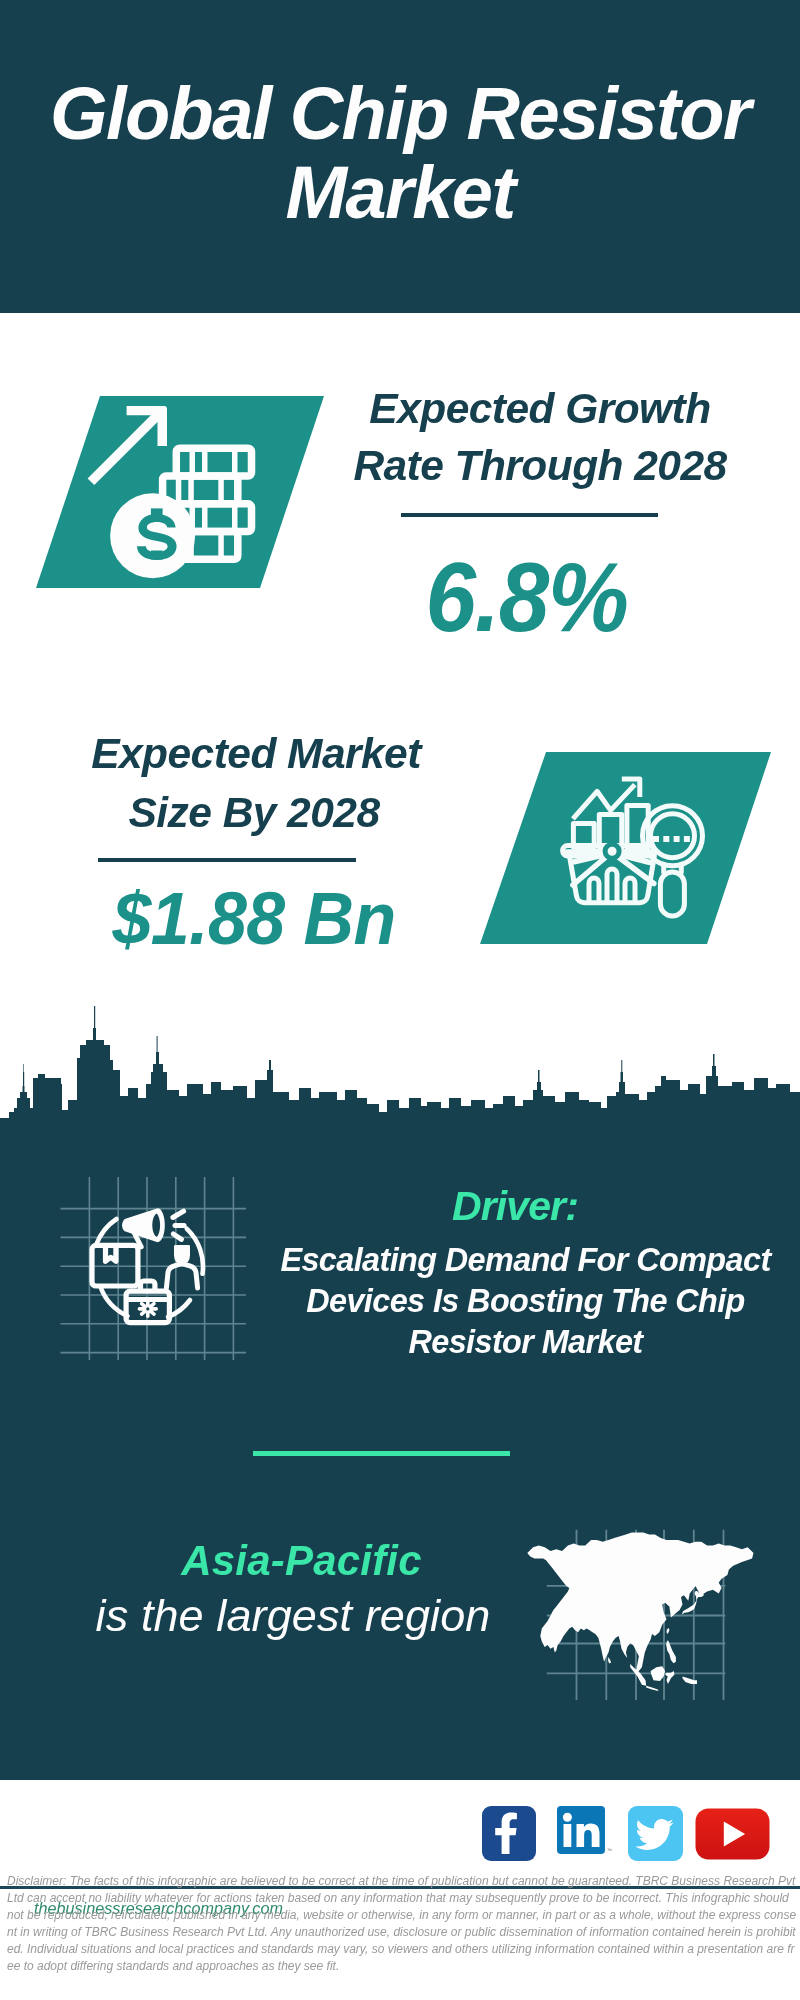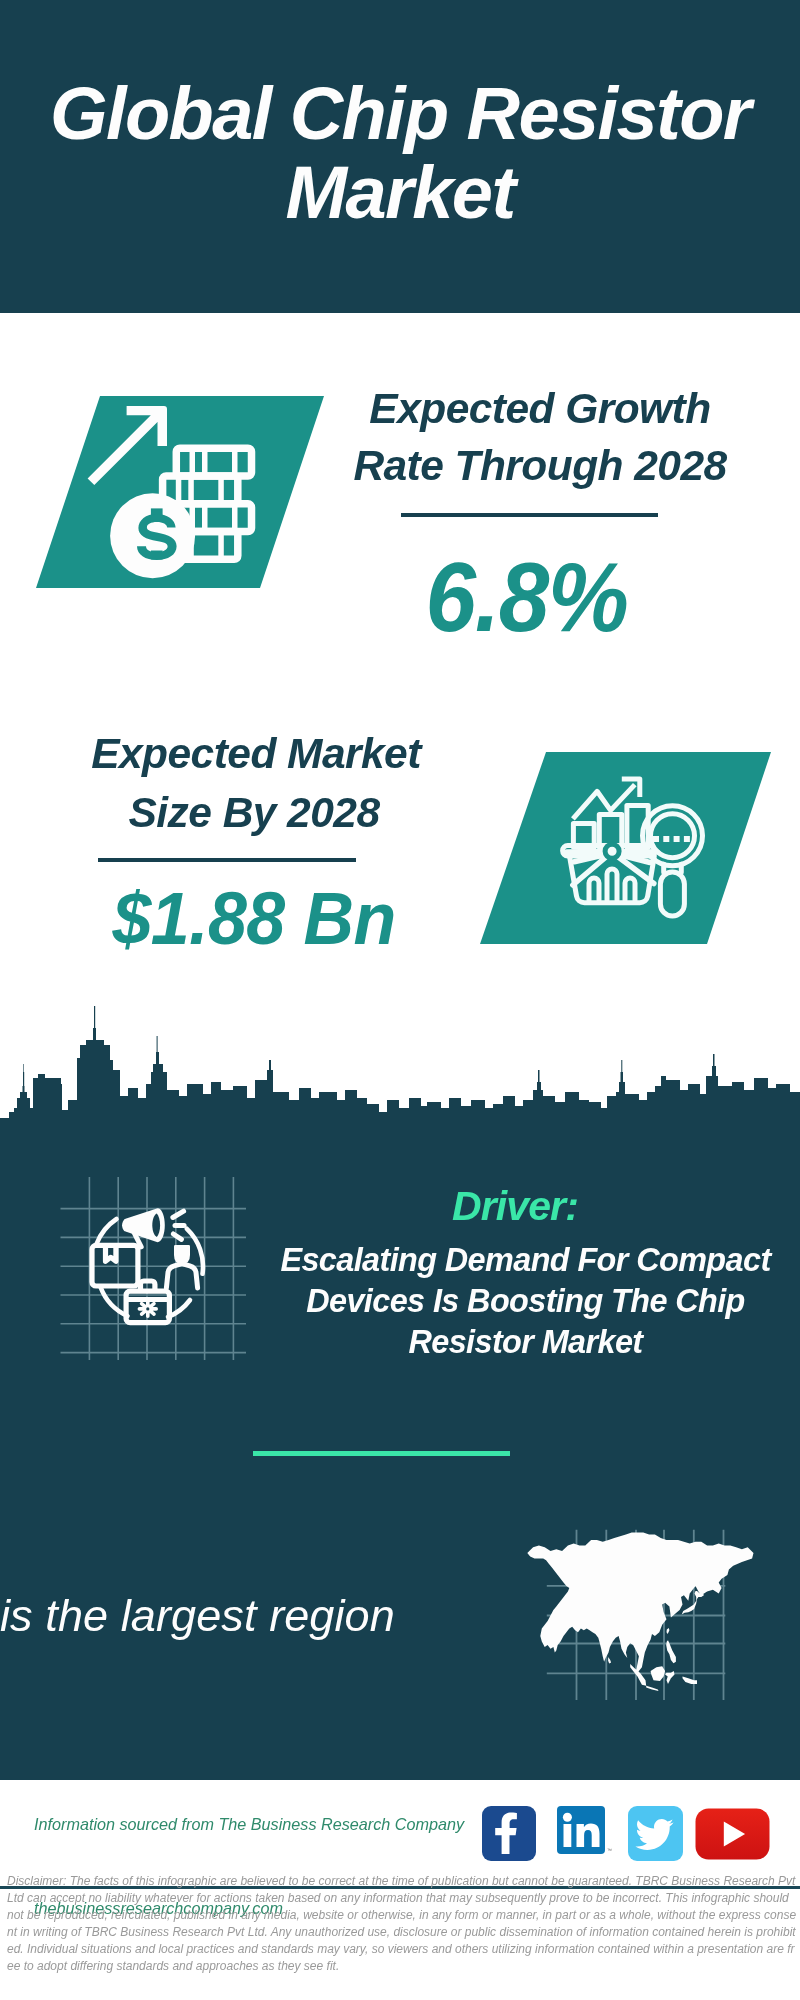--- a/index.html
+++ b/index.html
@@ -44,21 +44,21 @@
   .dl1 { top:1244px; }
   .dl2 { top:1285px; }
   .dl3 { top:1326px; }
   .mid-rule { position:absolute; left:253px; top:1451px; width:257px; height:5px; background:#3ae6a8; }
 
   
   .region-map { position:absolute; left:520px; top:1520px; width:250px; height:180px; }
   .region-name { position:absolute; left:0; top:1540px; width:603px; text-align:center;
                  font-size:42px; font-weight:bold; color:#3ae6a8; letter-spacing:0.2px; line-height:42px; white-space:nowrap; }
   .region-line { position:absolute; font-size:45px; color:#fdfdfd; letter-spacing:0.1px;
-                 line-height:44px; white-space:nowrap; text-align:left; width:586px; left:0; }
+                 line-height:44px; white-space:nowrap; text-align:center; width:586px; left:0; }
   .rl1 { top:1594px; }
   .rl2 { top:1646px; margin-left:5px; }
 
   
   .source-line { position:absolute; left:34px; color:#2f8a6b; font-size:16.2px; line-height:16.2px; white-space:nowrap; }
   .src1 { top:1816px; }
   .src2 { top:1900px; }
   .social { position:absolute; }
   .fb { left:482px; top:1806px; width:54px; height:55px; }
   .li { left:557px; top:1806px; width:55px; height:55px; }
@@ -234,23 +234,23 @@
 
   <svg class="region-map" viewBox="0 0 250 180">
     <g stroke="#5f8490" stroke-width="1.8">
       <path d="M56.5 9.8 V181.3 M86.3 9.8 V181.3 M116 9.8 V181.3 M144 9.8 V181.3 M173.8 9.8 V181.3 M203.5 9.8 V181.3"></path>
       <path d="M26.8 37.8 H205.3 M26.8 65.8 H205.3 M26.8 95.5 H205.3 M26.8 123.5 H205.3 M26.8 153.3 H205.3 M26.8 181.3 H205.3"></path>
     </g>
     <g fill="#fdfdfd">
       <path d="M7.3 32.9 L13.1 27.3 L18.9 25.5 L24.7 27.3 L30.5 31.0 L36.3 29.2 L42.1 31.0 L47.9 25.5 L53.7 23.6 L59.5 25.5 L65.3 25.5 L71.1 19.9 L76.9 19.9 L82.7 21.8 L88.5 19.9 L94.3 18.1 L100.1 16.3 L105.9 14.4 L111.7 12.6 L117.5 12.6 L123.3 12.6 L129.1 14.4 L134.9 14.4 L140.7 18.1 L146.5 19.9 L152.3 19.9 L158.1 19.9 L163.9 21.8 L169.7 23.6 L175.5 21.8 L181.3 21.8 L187.1 25.5 L192.9 25.5 L198.7 23.6 L204.5 25.5 L210.3 25.5 L216.1 27.3 L221.9 29.2 L227.7 27.3 L233.5 32.9 L232.1 38.4 L221.9 42.1 L213.2 45.8 L208.9 49.5 L207.4 55.0 L201.6 58.7 L198.7 62.4 L201.6 67.9 L198.7 73.5 L192.9 69.8 L187.1 71.6 L181.3 75.3 L178.4 71.6 L175.5 66.1 L172.6 69.8 L169.7 73.5 L168.3 80.8 L163.9 75.3 L161.0 77.1 L162.5 84.5 L159.6 90.1 L155.2 93.7 L150.9 97.4 L149.4 86.4 L145.1 82.7 L142.2 84.5 L143.6 91.9 L146.5 99.3 L142.2 104.8 L139.3 112.2 L134.9 115.9 L132.0 114.0 L130.6 119.6 L127.7 125.1 L124.8 132.5 L123.3 139.9 L121.9 147.2 L118.9 150.9 L117.5 154.6 L116.0 150.9 L117.5 143.6 L118.9 136.2 L116.0 130.6 L113.1 125.1 L110.2 123.3 L107.3 127.0 L105.9 132.5 L107.3 138.0 L104.4 134.3 L101.5 128.8 L100.1 121.4 L98.6 115.9 L95.7 117.7 L92.8 121.4 L89.9 127.0 L88.5 132.5 L85.6 138.0 L84.1 141.7 L82.7 136.2 L81.2 128.8 L79.8 123.3 L78.3 117.7 L75.4 114.0 L72.5 112.2 L69.6 110.3 L66.7 108.5 L63.8 110.3 L60.9 108.5 L58.0 112.2 L55.1 110.3 L52.2 106.7 L49.3 108.5 L46.4 112.2 L43.5 115.9 L40.6 121.4 L37.7 125.1 L36.3 130.6 L34.8 132.5 L33.4 127.0 L30.5 128.8 L27.6 125.1 L24.7 127.0 L21.8 121.4 L20.3 115.9 L21.8 108.5 L24.7 104.8 L27.6 101.1 L30.5 95.6 L33.4 90.1 L36.3 86.4 L39.2 82.7 L42.1 79.0 L45.0 75.3 L47.9 71.6 L49.3 67.9 L46.4 66.1 L43.5 62.4 L40.6 58.7 L37.7 55.0 L34.8 51.3 L31.9 47.6 L29.0 43.9 L26.1 40.2 L23.2 38.4 L18.9 38.4 L14.5 38.4 L10.2 36.6 Z M177.0 71.1 L179.9 73.5 L183.2 73.5 L183.9 75.3 L181.3 77.1 L178.4 77.1 L177.0 79.0 L176.2 83.6 L174.1 89.1 L171.2 91.0 L168.3 92.3 L164.6 92.8 L161.7 94.5 L163.2 91.0 L166.8 89.1 L170.4 86.7 L173.8 84.5 L176.2 80.8 L176.2 77.1 L174.5 73.5 L175.5 71.1 Z M178.4 55.0 L180.2 58.7 L179.9 64.2 L178.4 69.8 L177.7 67.9 L177.6 62.4 L178.1 56.8 Z M148.8 108.0 L149.4 110.3 L147.7 114.0 L146.5 112.2 L146.8 109.4 Z M148.0 120.3 L149.4 123.3 L152.3 130.6 L155.9 137.1 L155.9 141.7 L153.5 143.2 L150.9 139.9 L149.4 134.3 L147.2 130.6 L146.2 125.1 L146.8 121.4 Z M130.6 150.9 L136.4 147.2 L142.2 146.3 L145.1 150.9 L143.6 156.5 L140.0 161.1 L133.5 160.2 L131.3 154.6 Z M110.2 143.9 L114.6 148.2 L120.4 153.2 L125.5 160.2 L126.2 165.7 L121.9 164.8 L117.5 156.5 L113.1 150.9 L110.2 147.2 Z M126.2 165.7 L132.0 167.5 L137.8 169.4 L138.5 170.9 L132.0 169.4 L126.2 167.5 Z M146.5 152.8 L150.9 152.8 L153.8 150.9 L154.5 154.6 L150.9 158.3 L148.0 163.9 L146.5 160.2 L147.7 156.5 L145.1 154.6 Z M88.2 137.1 L90.2 139.9 L91.1 142.6 L89.2 143.6 L88.1 140.8 Z M162.5 156.5 L168.3 158.3 L174.1 160.2 L177.0 160.2 L177.0 163.9 L171.2 163.9 L165.4 162.0 L162.5 158.3 Z"></path>
     </g>
   </svg>
+  <div class="region-name">Asia-Pacific</div>
   <div class="region-line rl1">is the largest region</div>
 
-  <div class="source-line src1">Information sourced from The Business Research Company</div>
   <div class="source-line src2">thebusinessresearchcompany.com</div>
 
   <svg class="social fb" viewBox="0 0 54 55">
     <rect x="0" y="0" width="54" height="55" rx="9" fill="#1b4a8f"></rect>
     <path fill="#ffffff" d="M33.6 29.2 l1 -7.3 h-7 v-4.8 c0 -2 1 -3.9 4.1 -3.9 h3.2 V7 s-2.9 -0.5 -5.7 -0.5 c-5.8 0 -9.6 3.5 -9.6 9.9 v5.5 h-6.4 v7.3 h6.4 V48 h7.9 V29.2 Z"></path>
   </svg>
   <svg class="social li" viewBox="0 0 55 55">
     <rect x="0" y="0" width="48" height="48" rx="4" fill="#0a76b5"></rect>
     <rect x="6.5" y="18" width="7.8" height="23" fill="#ffffff"></rect>
     <circle cx="10.4" cy="11.2" r="4.5" fill="#ffffff"></circle>

